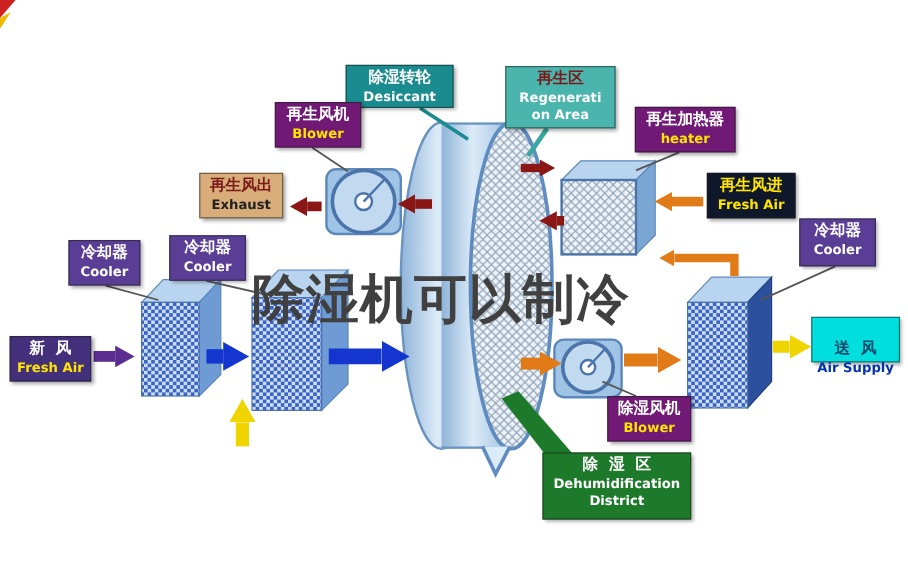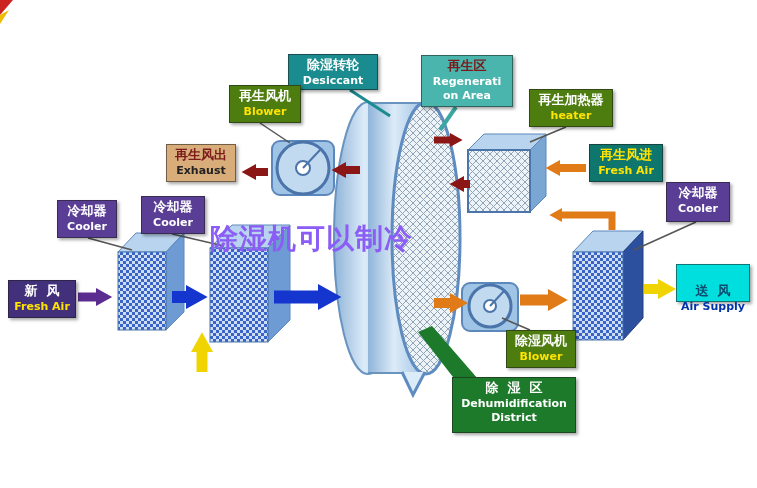--- a/index.html
+++ b/index.html
@@ -12,32 +12,32 @@
     display:flex; flex-direction:column; align-items:center; 
     border:1px solid rgba(30,30,30,.55);
     box-shadow:2px 2px 3px rgba(0,0,0,.35);
     text-align:center; line-height:1.3; padding:2px 3px;
   }
   .zh { font-size:13px; font-weight:700; white-space:pre; }
   .en { font-size:11px; font-weight:700; white-space:pre; }
 
   .c-teal      { background:#1a8b8e; } .c-teal .zh, .c-teal .en { color:#ffffff; }
   .c-lteal     { background:#4ab5ad; } .c-lteal .zh { color:#7a1a1a; } .c-lteal .en { color:#ffffff; }
-  .c-purple    { background:#4d7c0f; } .c-purple .zh { color:#ffffff; } .c-purple .en { color:#ffe400; }
+  .c-purple    { background:#701a75; } .c-purple .zh { color:#ffffff; } .c-purple .en { color:#ffe400; }
   .c-cooler    { background:#5a3e96; } .c-cooler .zh, .c-cooler .en { color:#ffffff; }
   .c-darkpurple{ background:#42307a; } .c-darkpurple .zh { color:#ffffff; } .c-darkpurple .en { color:#ffe400; }
-  .c-darkpurple-y { background:#0f766e; } .c-darkpurple-y .zh, .c-darkpurple-y .en { color:#ffe400; }
+  .c-darkpurple-y { background:#0f172a; } .c-darkpurple-y .zh, .c-darkpurple-y .en { color:#ffe400; }
   .c-tan       { background:#d8ad7a; } .c-tan .zh { color:#7a1a1a; } .c-tan .en { color:#222222; }
   .c-yellow    { background:#f0e00a; } .c-yellow .zh, .c-yellow .en { color:#111111; }
   .c-cyan      { background:#00dede; } .c-cyan .zh { color:#0c4a6e;margin-top:16px; } .c-cyan .en { color:#0033aa; }
   .c-green     { background:#1d7a2a; } .c-green .zh, .c-green .en { color:#ffffff; }
 
   .watermark {
     position:absolute; z-index:3; left:210px; top:220px;
-    font-size:28px; font-weight:700; color:#8b5cf6;
+    font-size:44px; font-weight:700; color:#404040;
     white-space:nowrap; letter-spacing:1px;
   }
 </style>
 </head>
 <body>
 
 <div class="stage">
 
   <svg class="diagram" width="757" height="488" viewBox="0 0 757 488">
     <defs>

